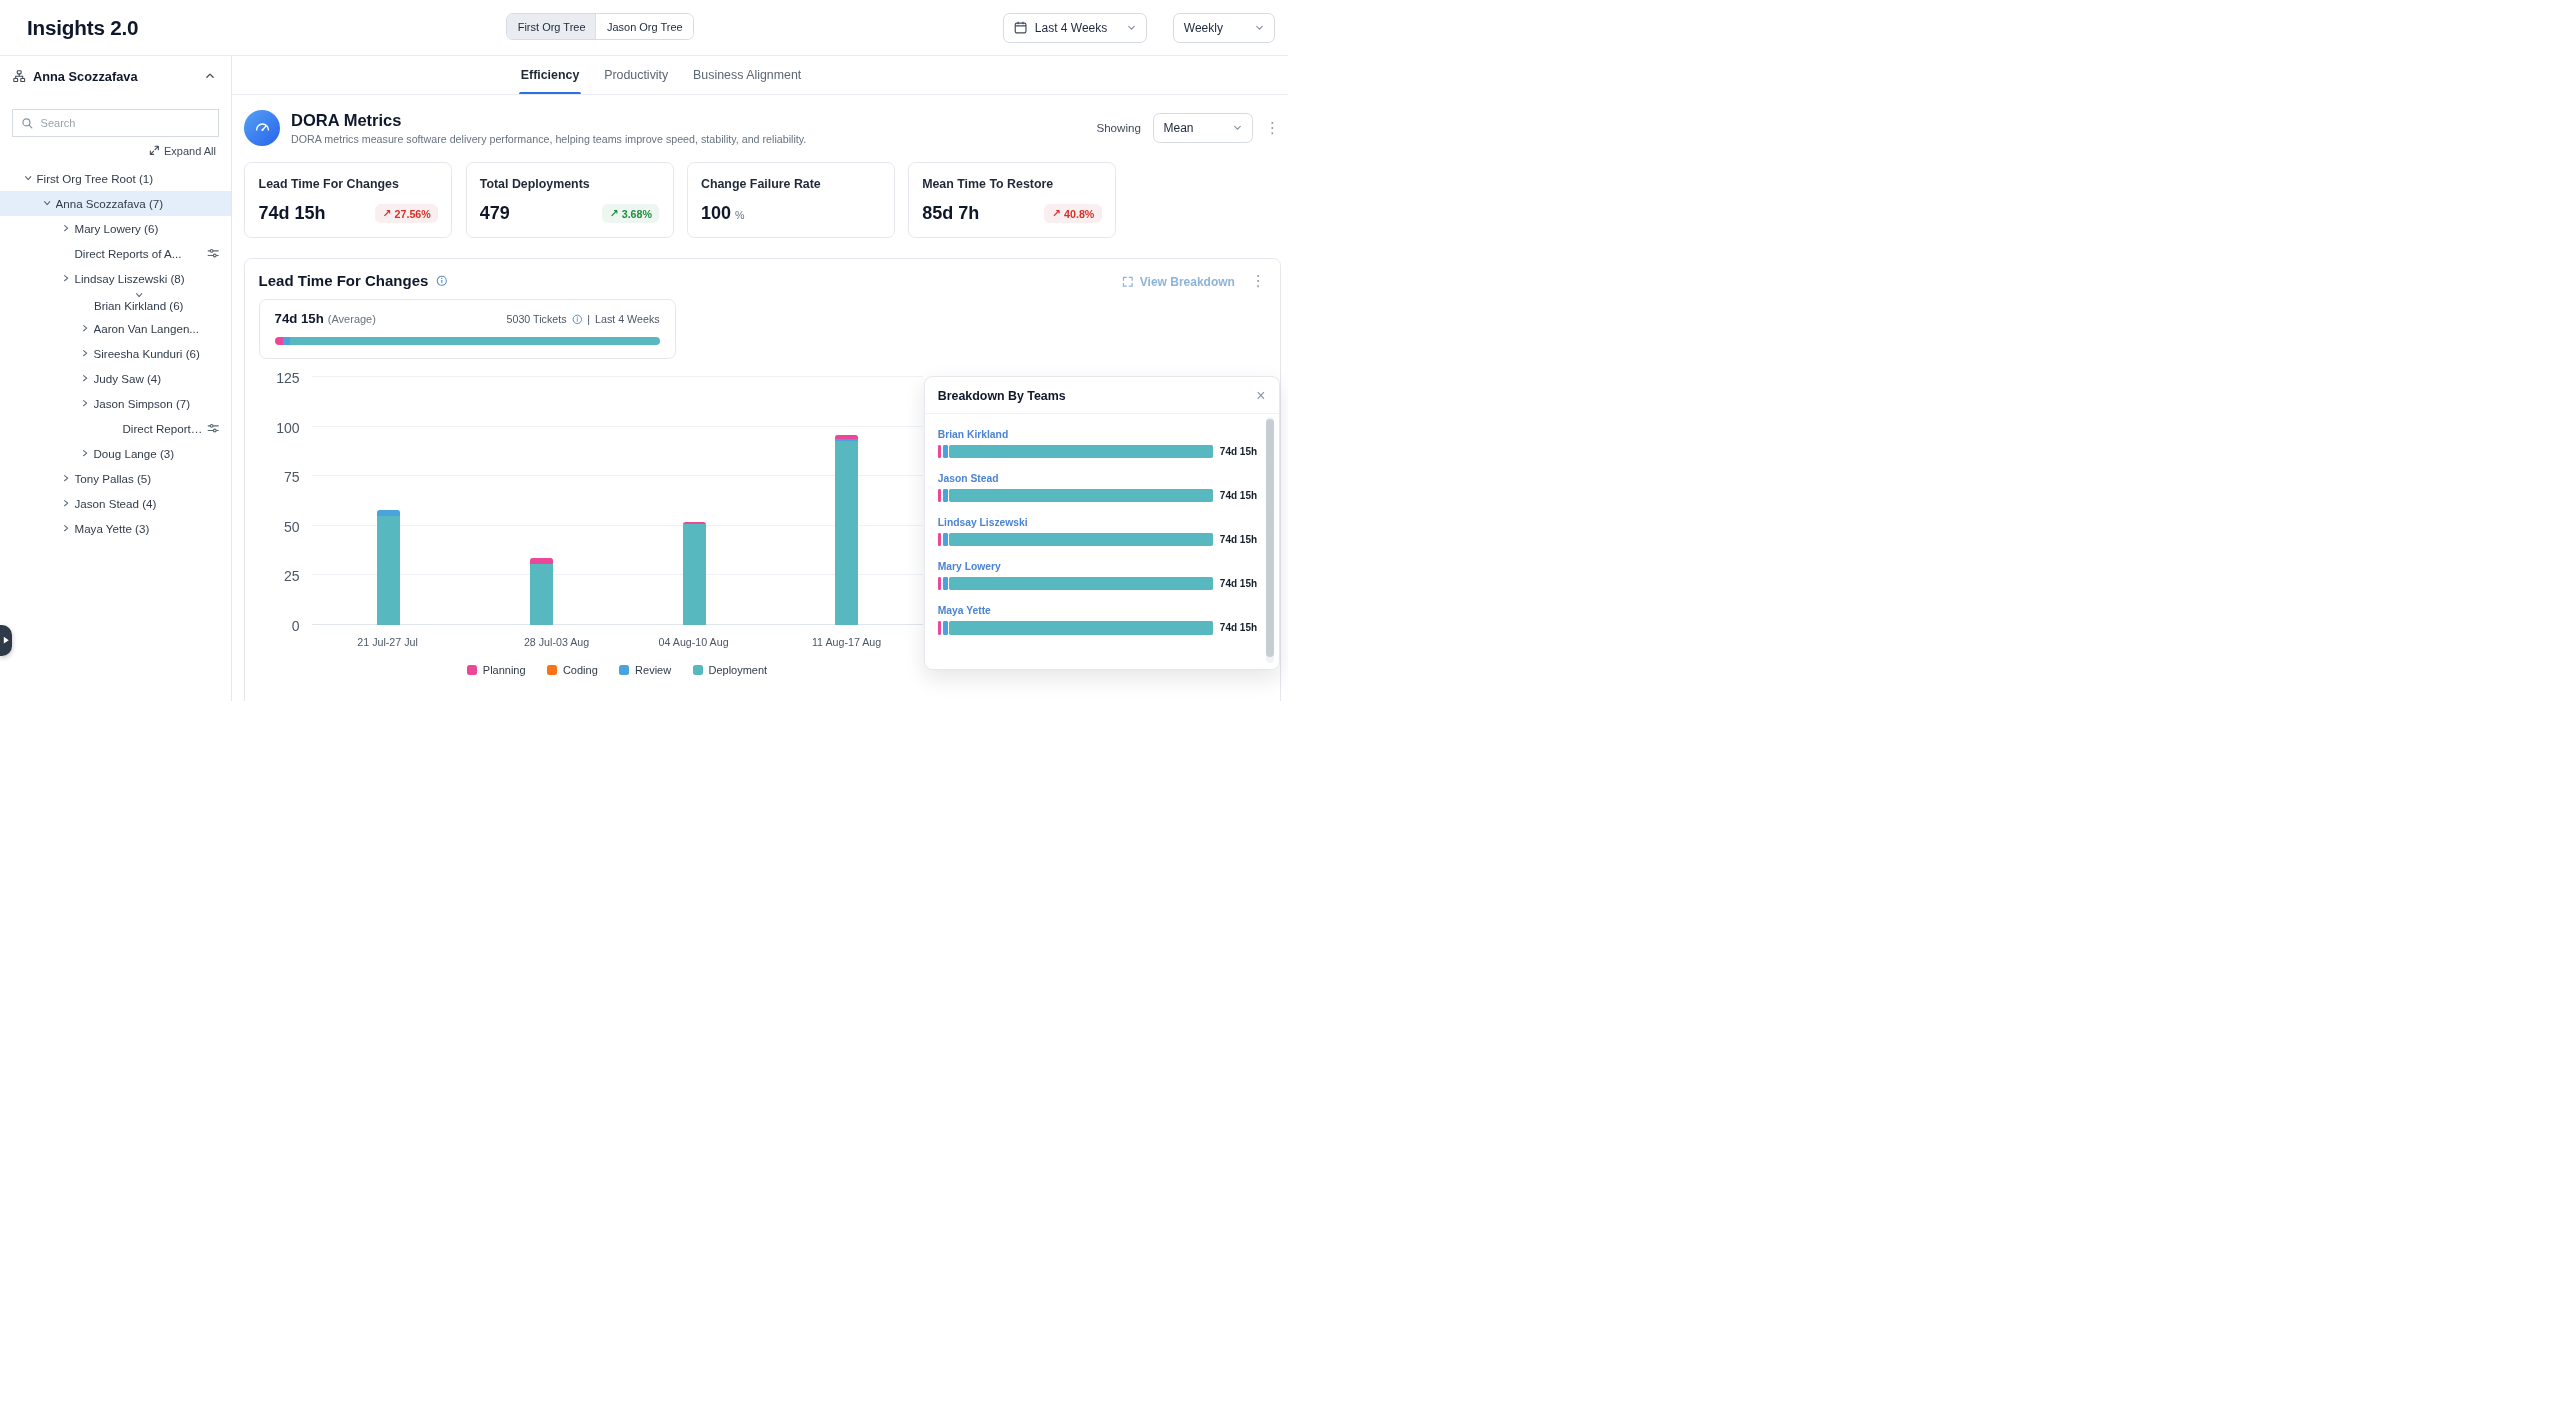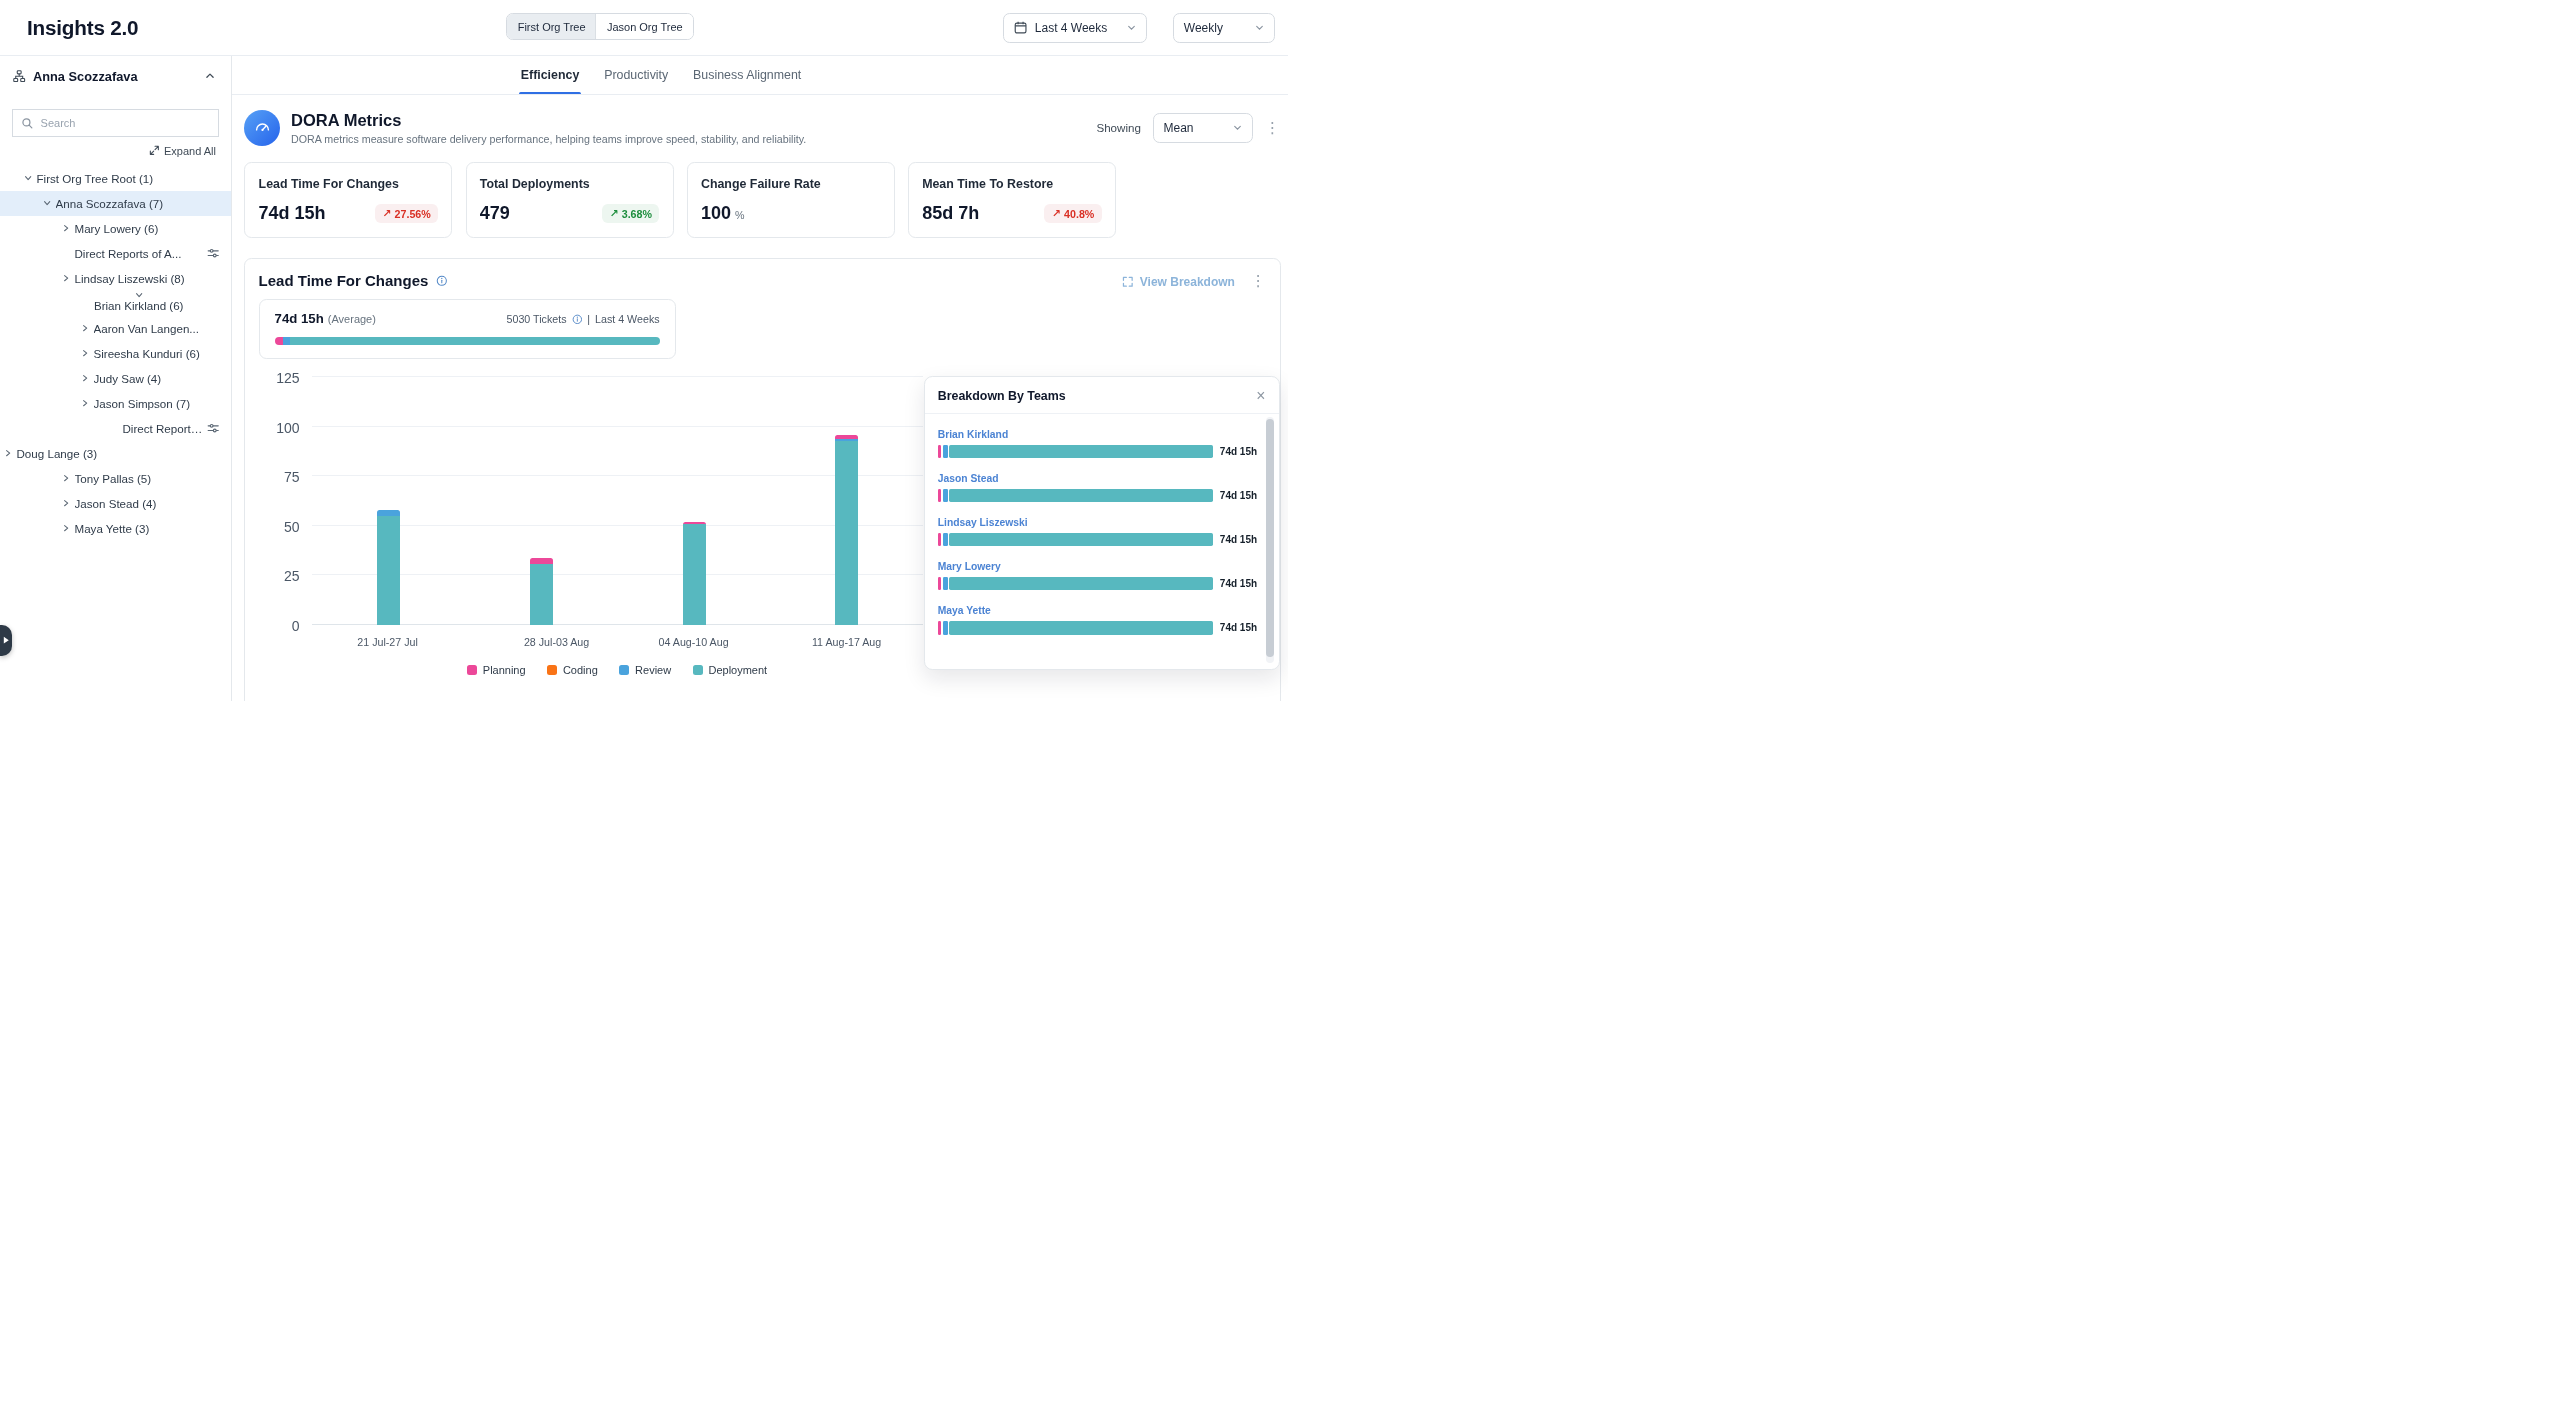--- a/index.html
+++ b/index.html
@@ -267,21 +267,21 @@
           <span class="tree-chev"></span>
           <span class="tree-label">Direct Reports ...</span>
           <span class="tree-filter">
             <svg width="12.4" height="12.4" viewBox="0 0 16 16" fill="none" stroke="#5b6774" stroke-width="1.5" stroke-linecap="round">
               <path d="M1.5 5h13M1.5 11h13"></path>
               <circle cx="6" cy="5" r="1.8" fill="#fff"></circle>
               <circle cx="10" cy="11" r="1.8" fill="#fff"></circle>
             </svg>
           </span>
         </div>
-        <div class="tree-row" style="">
+        <div class="tree-row" style="padding-left: 77px;">
           <span class="tree-chev">
             <svg width="8.3" height="8.3" viewBox="0 0 16 16" fill="none" stroke="#5b6774" stroke-width="2" stroke-linecap="round" stroke-linejoin="round">
               <path d="M5 3l6 5-6 5"></path>
             </svg>
           </span>
           <span class="tree-label">Doug Lange (3)</span>
         </div>
         <div class="tree-row" style="padding-left: 58px;">
           <span class="tree-chev">
             <svg width="8.3" height="8.3" viewBox="0 0 16 16" fill="none" stroke="#5b6774" stroke-width="2" stroke-linecap="round" stroke-linejoin="round">

